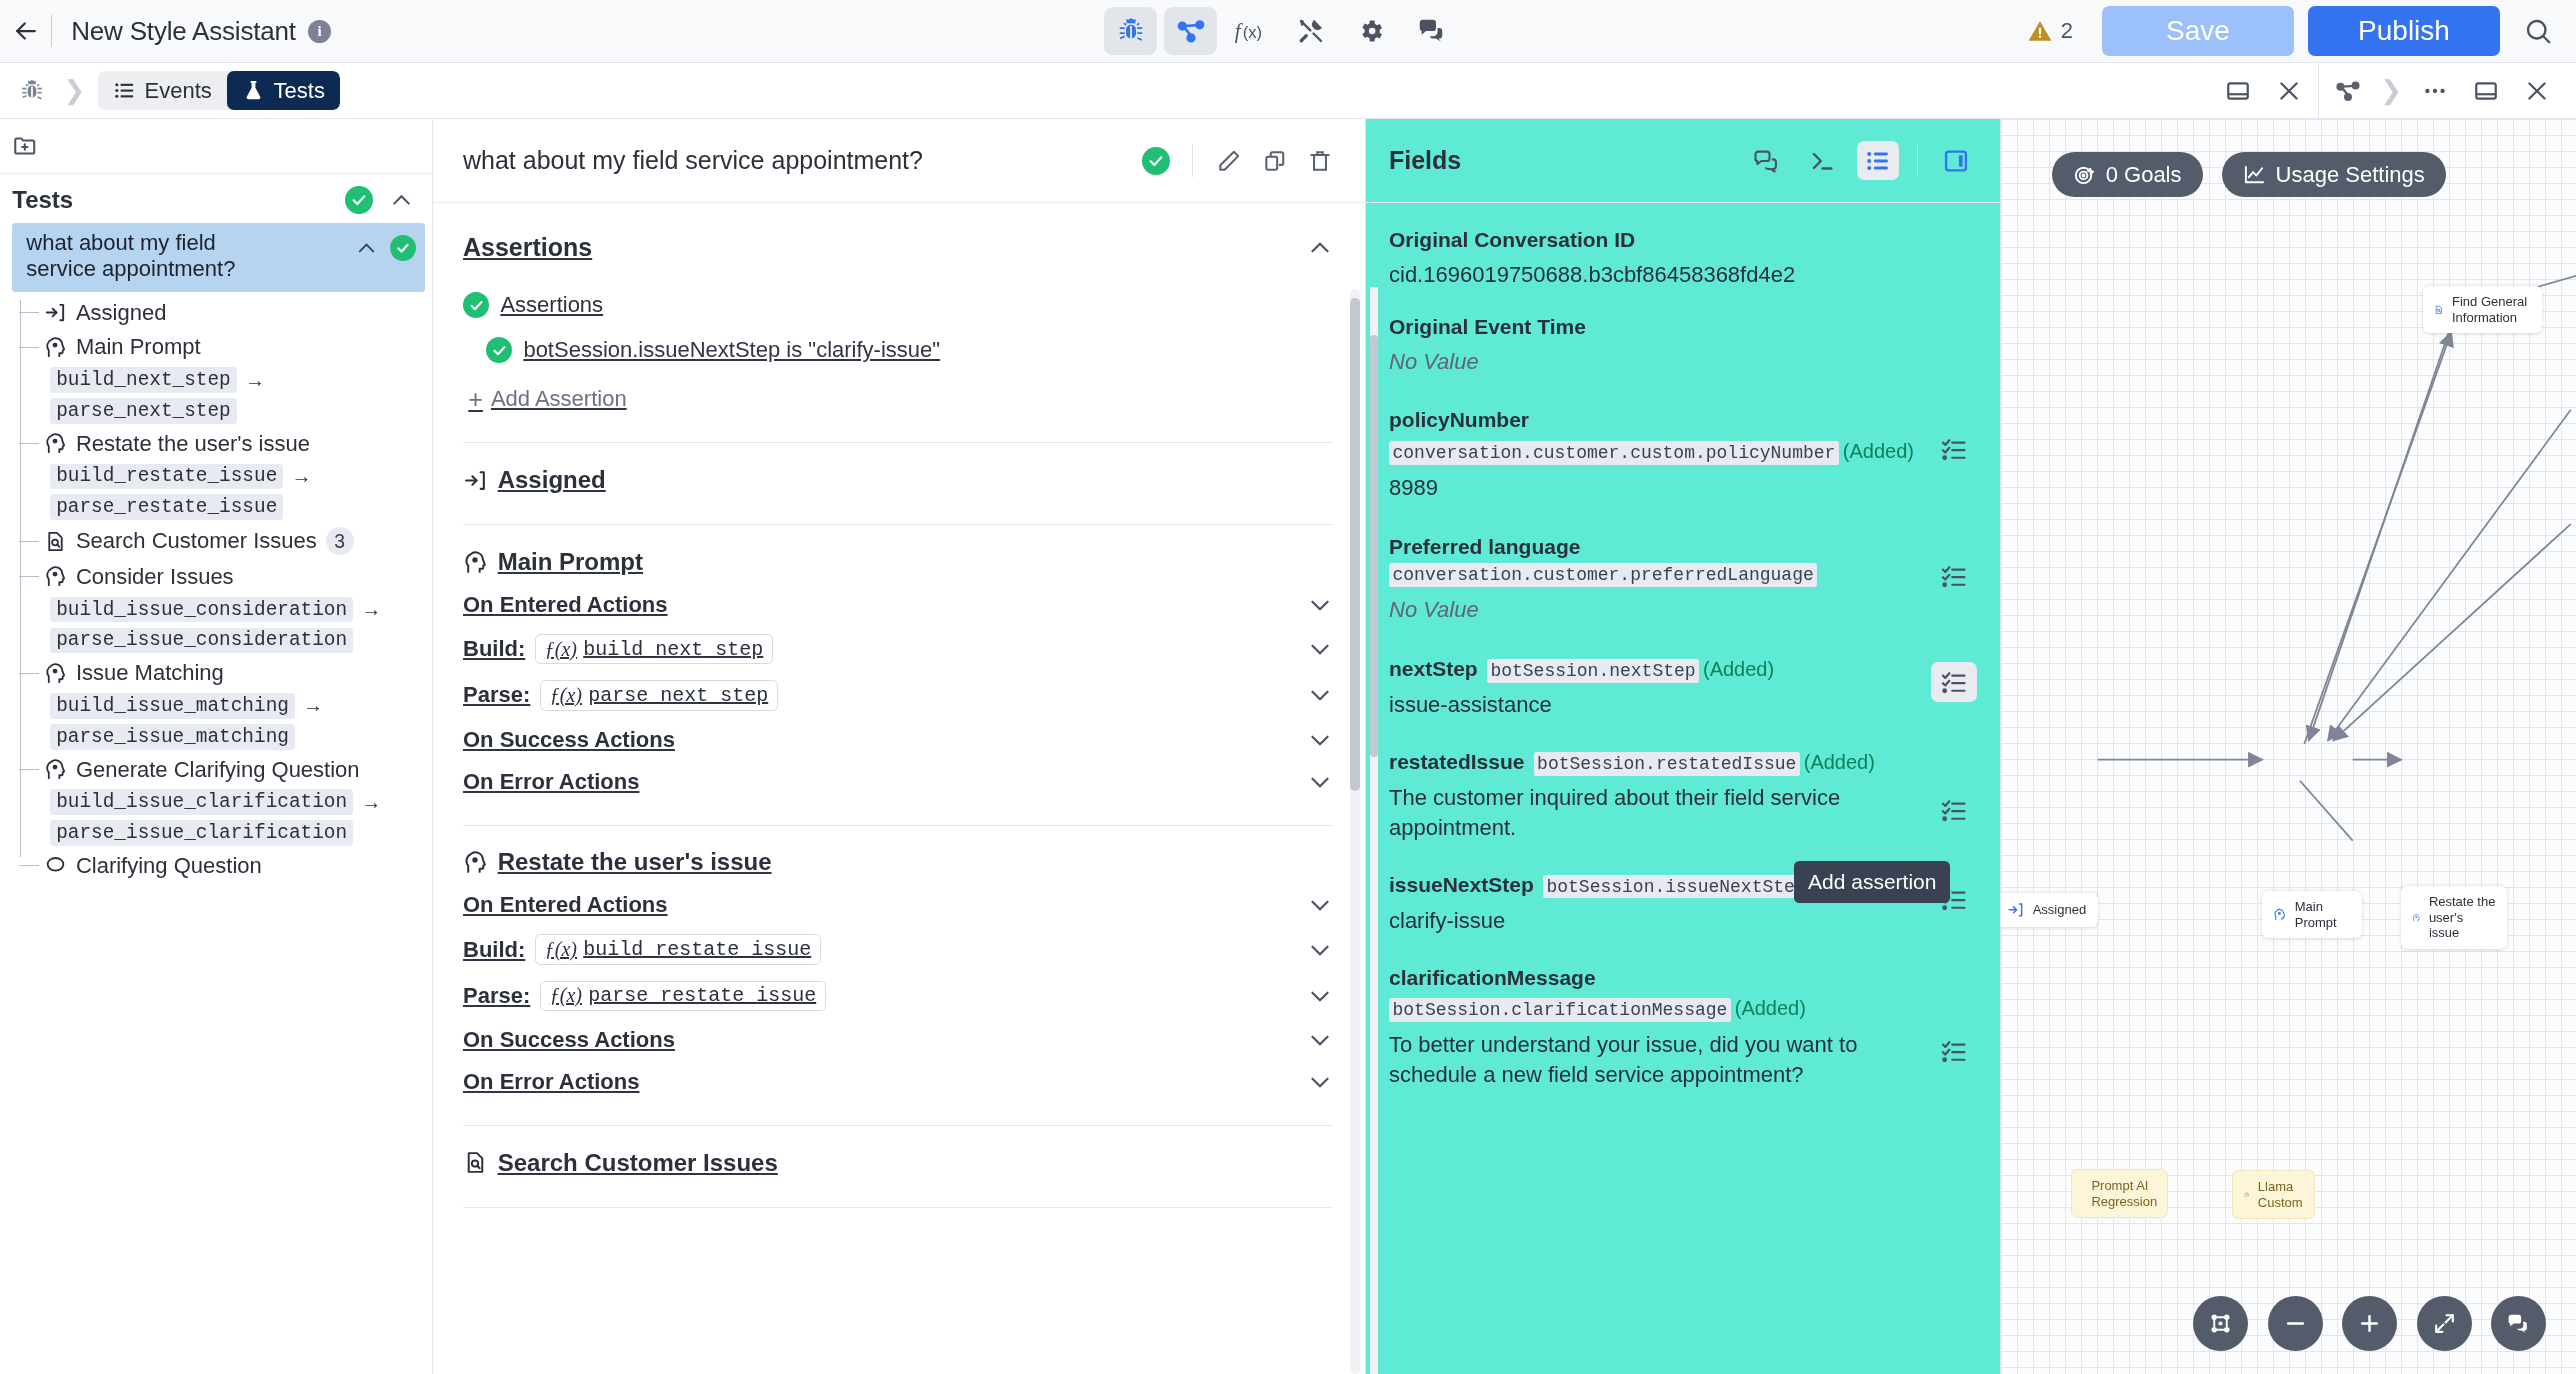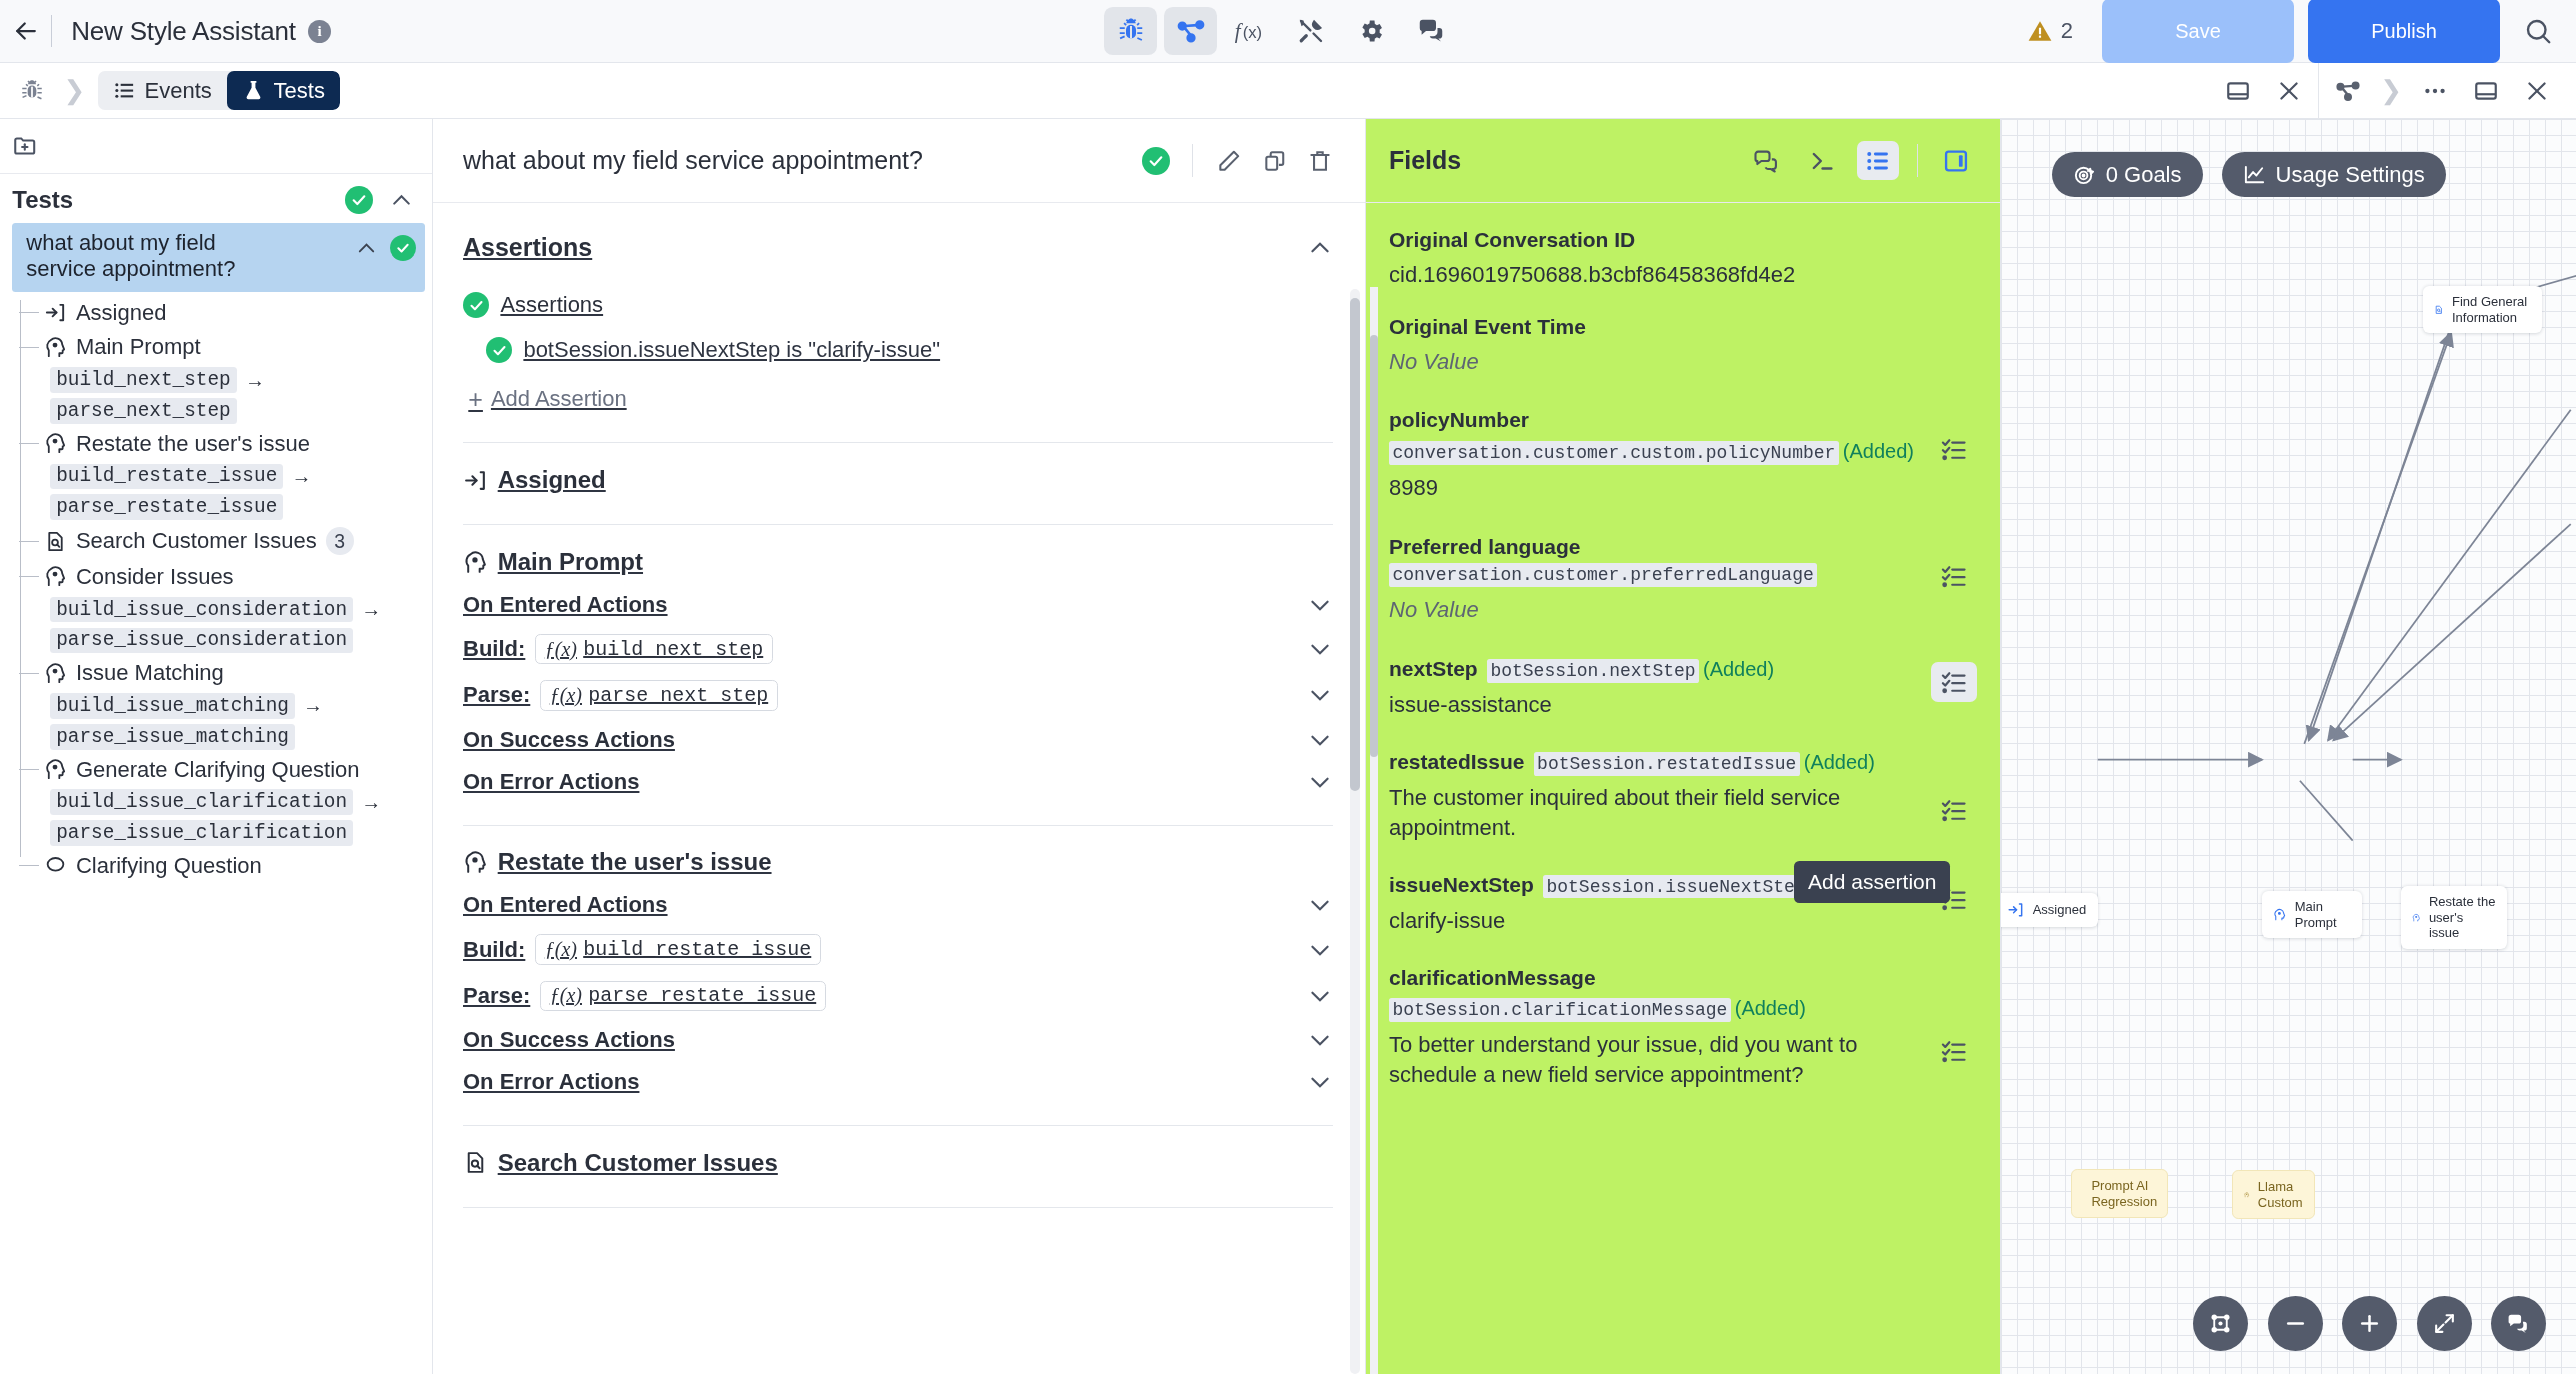--- a/index.html
+++ b/index.html
@@ -40,22 +40,22 @@
   .tb-iconbtn.active { background: #e2e5ea; }
   .tb-right {
     margin-left: auto; display:flex; align-items:center; gap: 0;
     padding-right: 23px;
   }
   .warn-wrap { display:flex; align-items:center; gap:8px; margin-right: 29px; }
   .warn-count { font-size: 22px; color:#4b5363; }
   .btn {
     border: none; border-radius: 7px; color:#fff;
     font-family: "Liberation Sans", sans-serif;
-    font-size: 20px; cursor:pointer;
-    height: 64px;
+    font-size: 28px; cursor:pointer;
+    height: 50px;
   }
   .btn-save { background:#9bc0fa; width: 192px; margin-right: 14px; }
   .btn-publish { background:#3574f0; width: 192px; margin-right: 23px; }
   .search-top { cursor:pointer; display:flex; align-items:center; }
 
   
   .secondbar {
     height: 56px; min-height: 56px;
     background:#ffffff;
     border-bottom: 0.9px solid #e3e6ec;
@@ -176,21 +176,21 @@
     position:absolute; right: 5.3px; top: 95px; width: 9.7px; height: 493px;
     background:#c3c7cf; border-radius: 5.3px;
   }
   .mp-scrolltrack {
     position:absolute; right: 5.3px; top: 86px; width: 9.7px; bottom: 0;
     background:#f0f1f4; border-radius: 5.3px;
   }
 
   
   .fields {
-    width: 635px; min-width:635px; background:#bef264; display:flex; flex-direction:column;
+    width: 635px; min-width:635px; background:#5eead4; display:flex; flex-direction:column;
     border-right:0.9px solid #e3e6ec; position:relative;
   }
   .f-header {
     height:84px; min-height:84px; display:flex; align-items:center;
     padding: 0 23px 0 23px; border-bottom:0.9px solid #e8eaef;
   }
   .f-title { font-size:25px; font-weight:700; color:#2b303b; }
   .f-head-icons { margin-left:auto; display:flex; align-items:center; gap:14px; }
   .f-iconbtn { width:42px;height:39px;border-radius:7px;display:flex;align-items:center;justify-content:center;cursor:pointer;}
   .f-iconbtn.active { background:#e8ebf0; }

